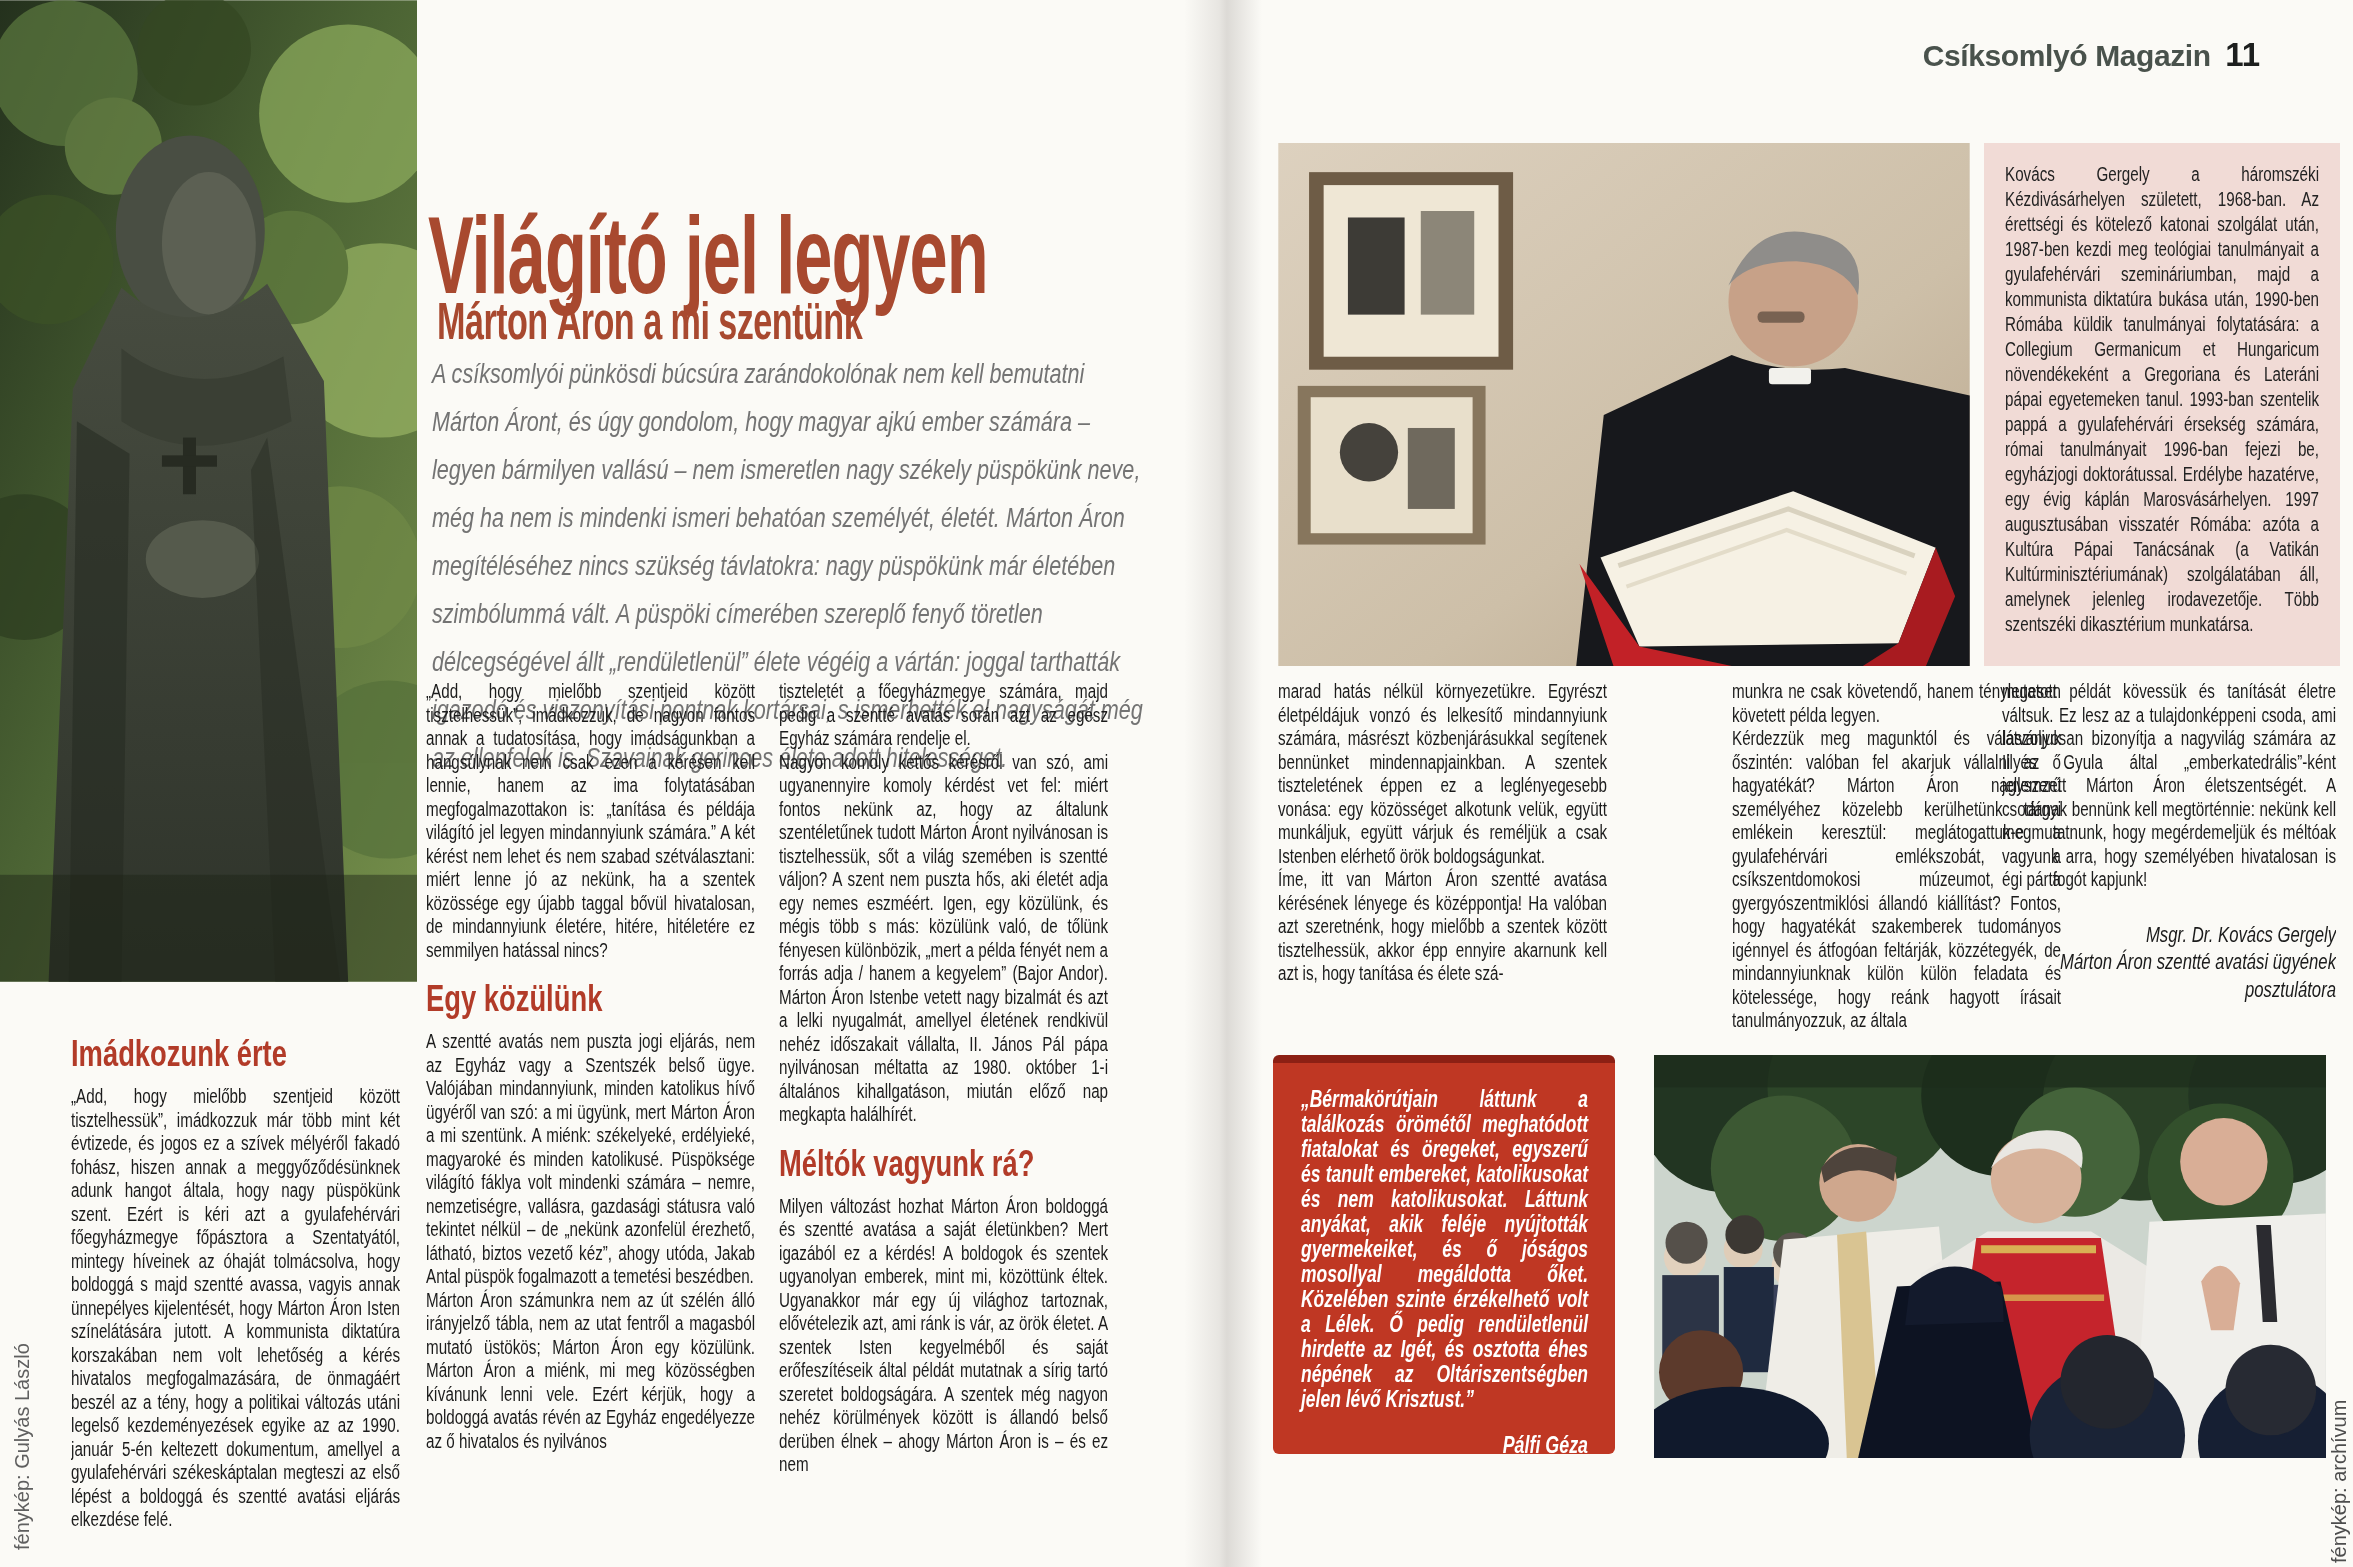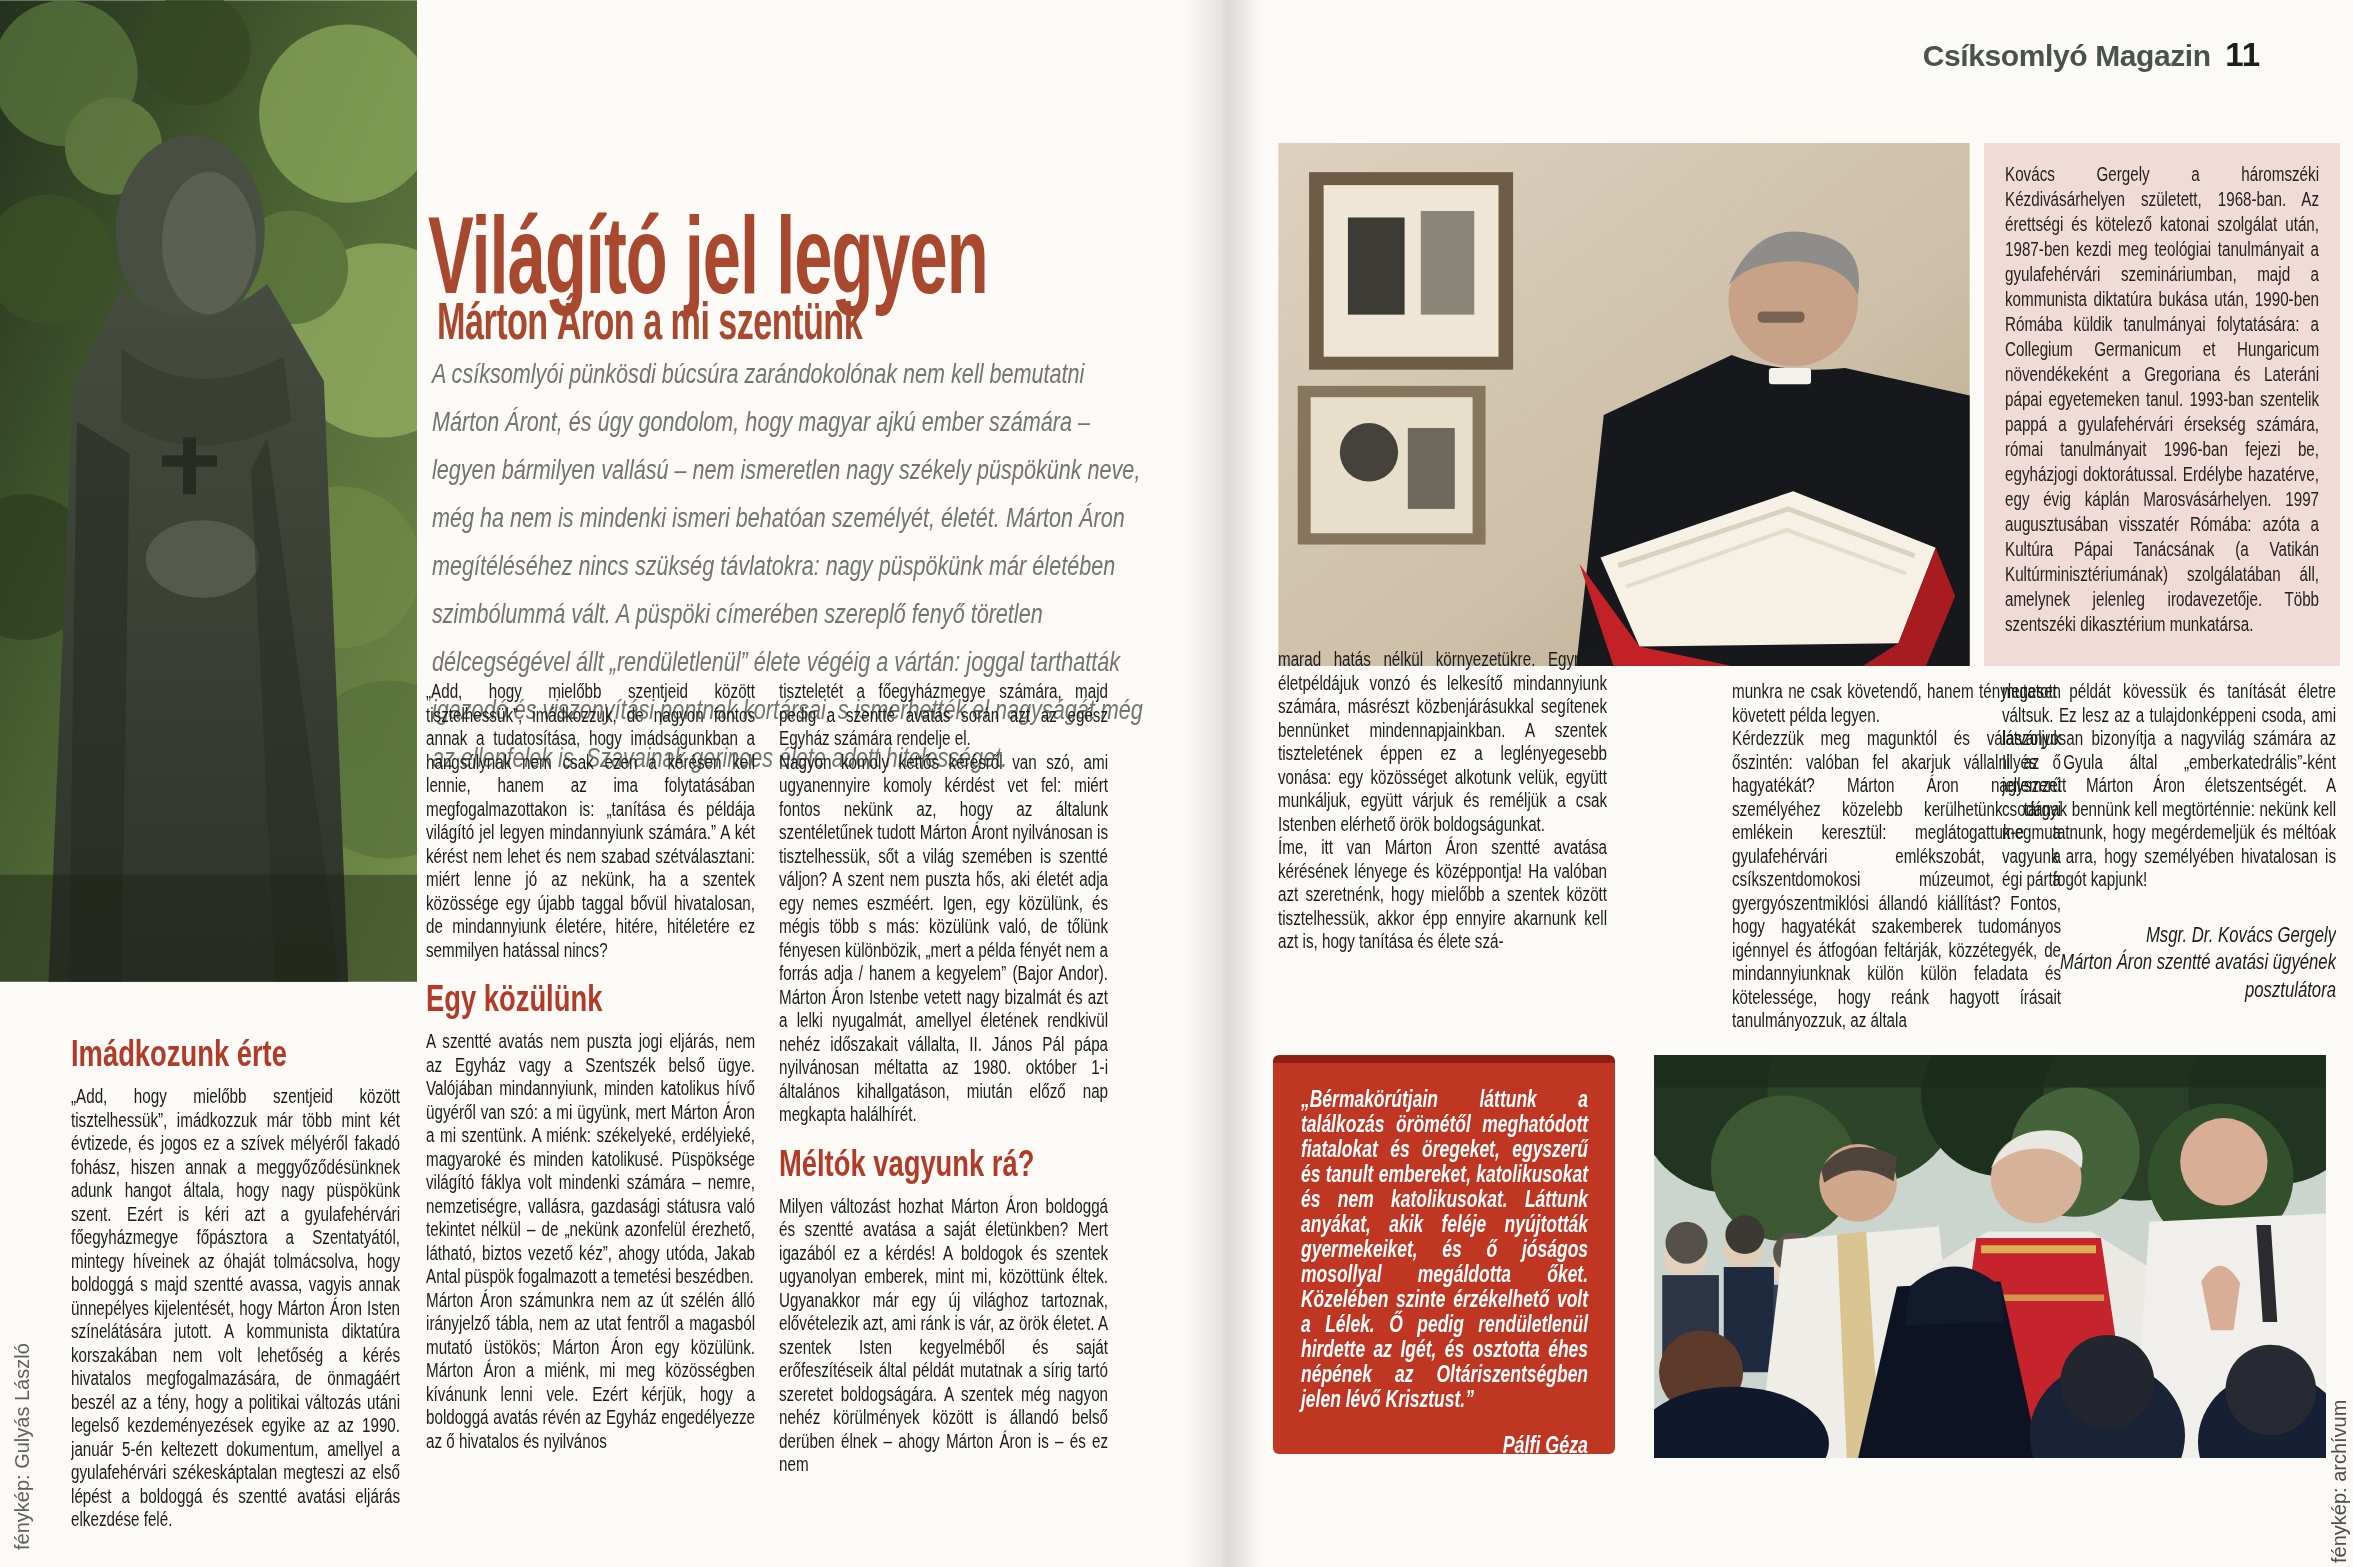--- a/index.html
+++ b/index.html
@@ -23,21 +23,21 @@
   .cond{transform:scale(.76,1);transform-origin:0 0;width:131.6%;}
   .lead .cond{transform:scale(.8,1);width:125%;}
   
   .col{position:absolute;overflow:hidden;}
   .col p{margin:0;font-size:20px;line-height:23.5px;text-align:justify;}
   .col h3{margin:18px 0 13px 0;font-size:36px;line-height:37px;color:#b23b28;font-weight:700;}
   .col h3.first{margin-top:0;}
   .col-a{left:71px;top:1035px;width:329px;height:577px;}
   .col-b{left:426px;top:680px;width:329px;height:886px;}
   .col-c{left:779px;top:680px;width:329px;height:886px;}
-  .rcol-a{left:1278px;top:648px;width:329px;height:374px;}
+  .rcol-a{left:1278px;top:680px;width:329px;height:374px;}
   .rcol-b{left:1732px;top:680px;width:329px;height:374px;}
   .rcol-c{left:2002px;top:680px;width:334px;height:374px;}
   .signature{margin-top:29px;text-align:right;font-style:italic;font-size:22px;line-height:27.5px;}
   .signature div{white-space:nowrap;}
   
   .page-header{position:absolute;left:1847px;top:36px;width:489px;text-align:center;white-space:nowrap;}
   .page-header .mag{font-weight:700;font-size:30px;color:#49524c;letter-spacing:-0.4px;}
   .page-header .num{font-weight:700;font-size:33px;color:#1d1f1e;margin-left:14.6px;}
   
   .sidebar{position:absolute;left:1984px;top:143px;width:356px;height:523px;background:#f1dbd6;

